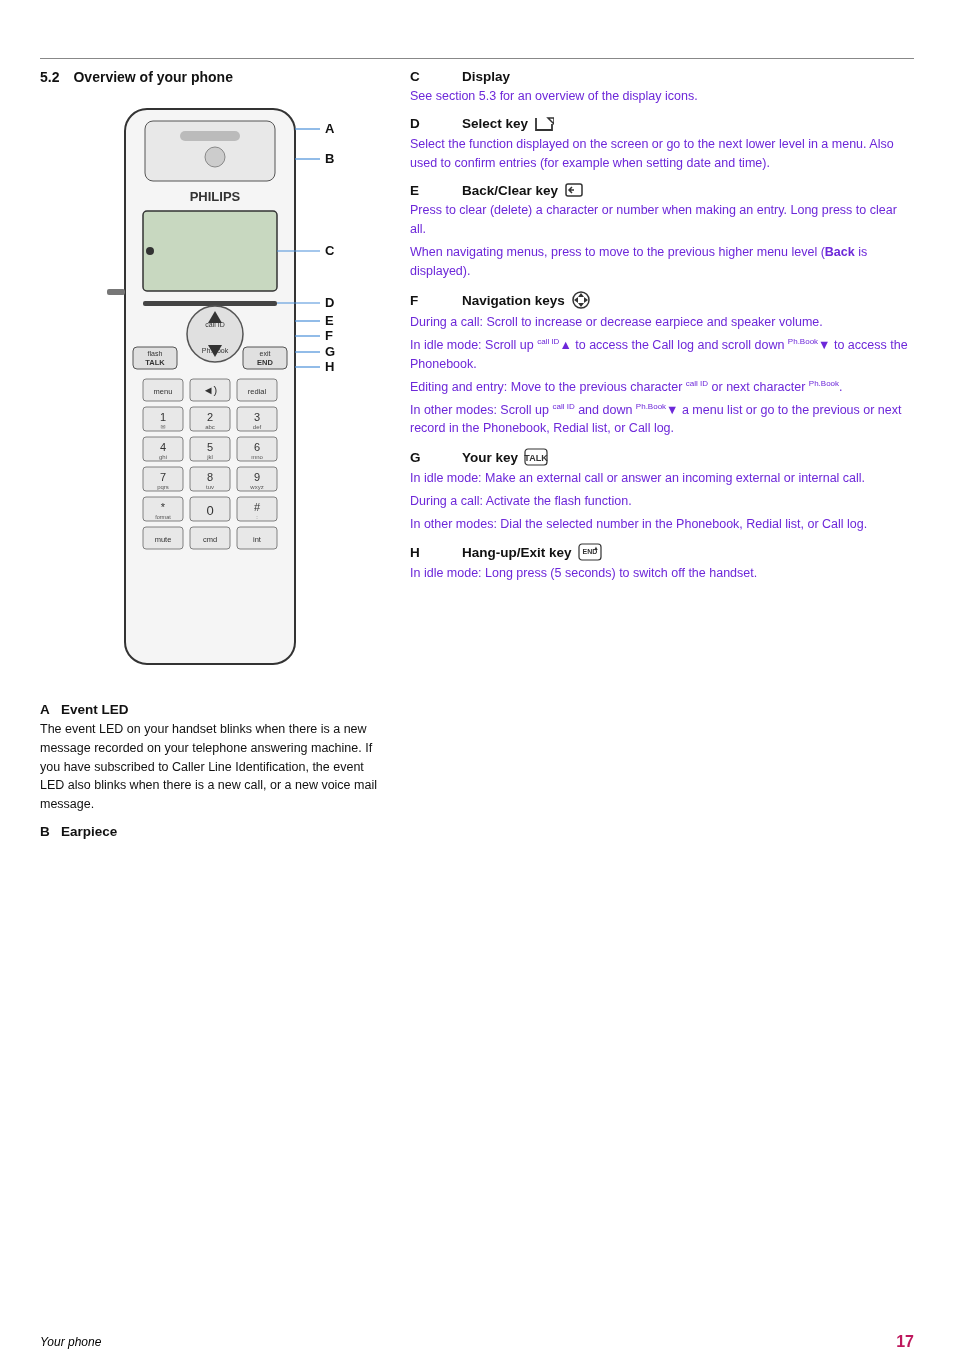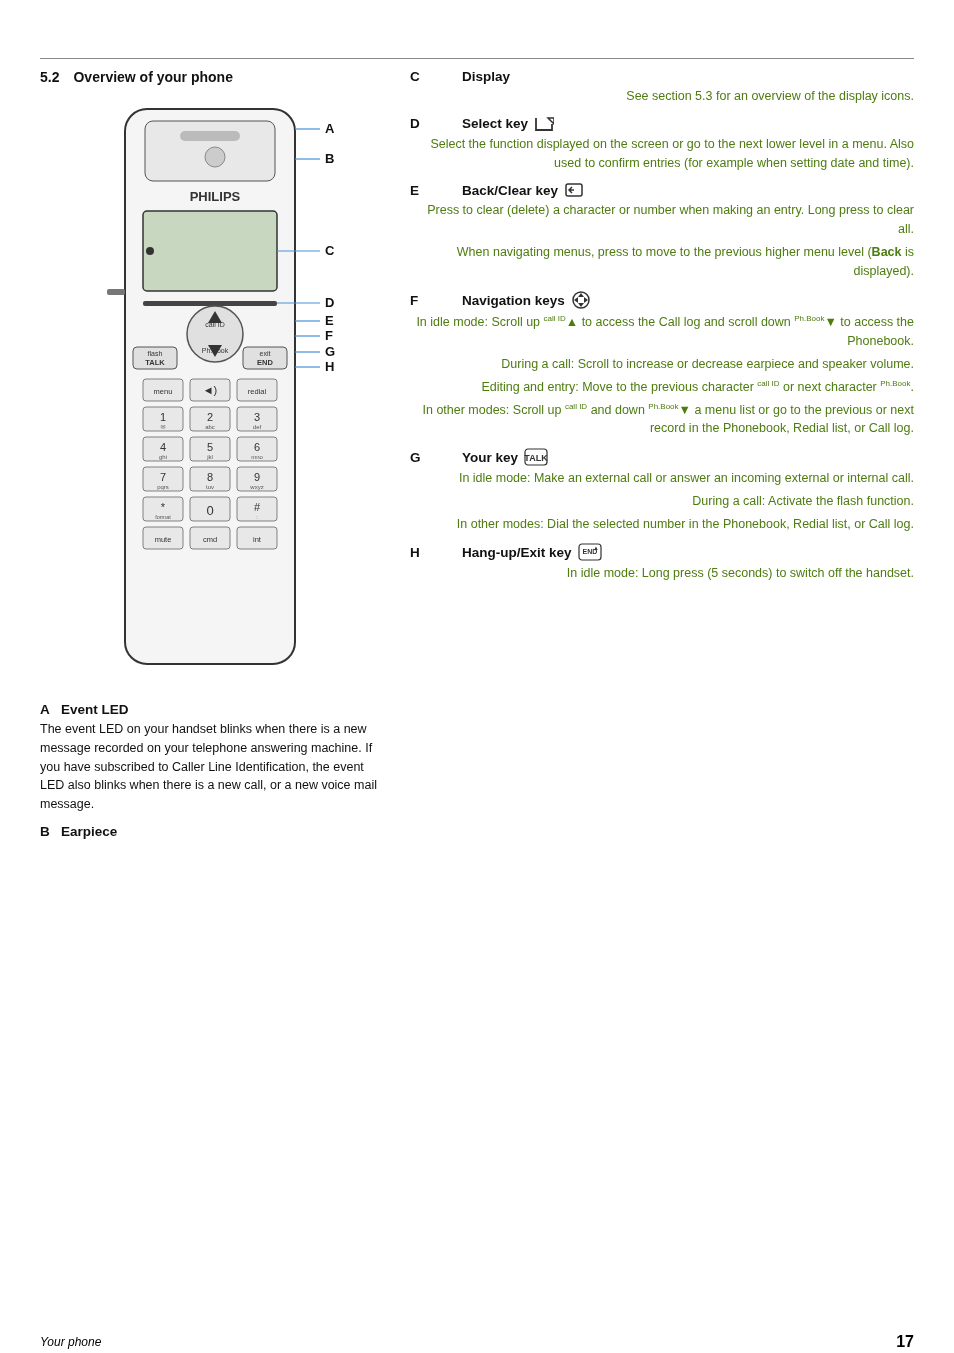--- a/index.html
+++ b/index.html
@@ -56,22 +56,21 @@
       font-weight: bold;
       min-width: 14px;
     }
     .entry-header .key-label {
       font-weight: bold;
       padding-left: 32px;
     }
     .entry-body {
       font-size: 12.5px;
       line-height: 1.5;
-      color: #4d7c0f;
-      text-align: right;
+      color: #6d28d9;
     }
     .entry-body p {
       margin-bottom: 4px;
     }
     .bold { font-weight: bold; }
     
     .footer {
       display: flex;
       justify-content: space-between;
       align-items: center;
@@ -80,21 +79,21 @@
       padding-top: 8px;
     }
     .footer-left {
       color: #000000;
       font-size: 12px;
       font-style: italic;
     }
     .footer-right {
       font-size: 16px;
       font-weight: bold;
-      color: #000000;
+      color: #be185d;
     }
     .left-entry {
       margin-bottom: 10px;
     }
     .left-entry-header {
       font-weight: bold;
       font-size: 13.5px;
       margin-bottom: 3px;
     }
     .left-entry-body {
@@ -307,22 +306,22 @@
 
           <svg width="20" height="20" viewBox="0 0 20 20">
             <circle cx="10" cy="10" r="8" fill="none" stroke="#333" stroke-width="1.5"></circle>
             <polygon points="10,3 7,7 13,7" fill="#333"></polygon>
             <polygon points="10,17 7,13 13,13" fill="#333"></polygon>
             <polygon points="3,10 7,7 7,13" fill="#333"></polygon>
             <polygon points="17,10 13,7 13,13" fill="#333"></polygon>
           </svg>
         </div>
         <div class="entry-body">
+          <p>During a call: Scroll to increase or decrease earpiece and speaker volume.</p>
           <p>In idle mode: Scroll up <sup style="font-size:8px;">call ID</sup>▲ to access the Call log and scroll down <sup style="font-size:8px;">Ph.Book</sup>▼ to access the Phonebook.</p>
-          <p>During a call: Scroll to increase or decrease earpiece and speaker volume.</p>
           <p>Editing and entry: Move to the previous character <sup style="font-size:8px;">call ID</sup> or next character <sup style="font-size:8px;">Ph.Book</sup>.</p>
           <p>In other modes: Scroll up <sup style="font-size:8px;">call ID</sup> and down <sup style="font-size:8px;">Ph.Book</sup>▼ a menu list or go to the previous or next record in the Phonebook, Redial list, or Call log.</p>
         </div>
       </div>
 
       <div class="entry">
         <div class="entry-header">
           <span class="letter">G</span>
           <span class="key-label">Your key</span>
 

